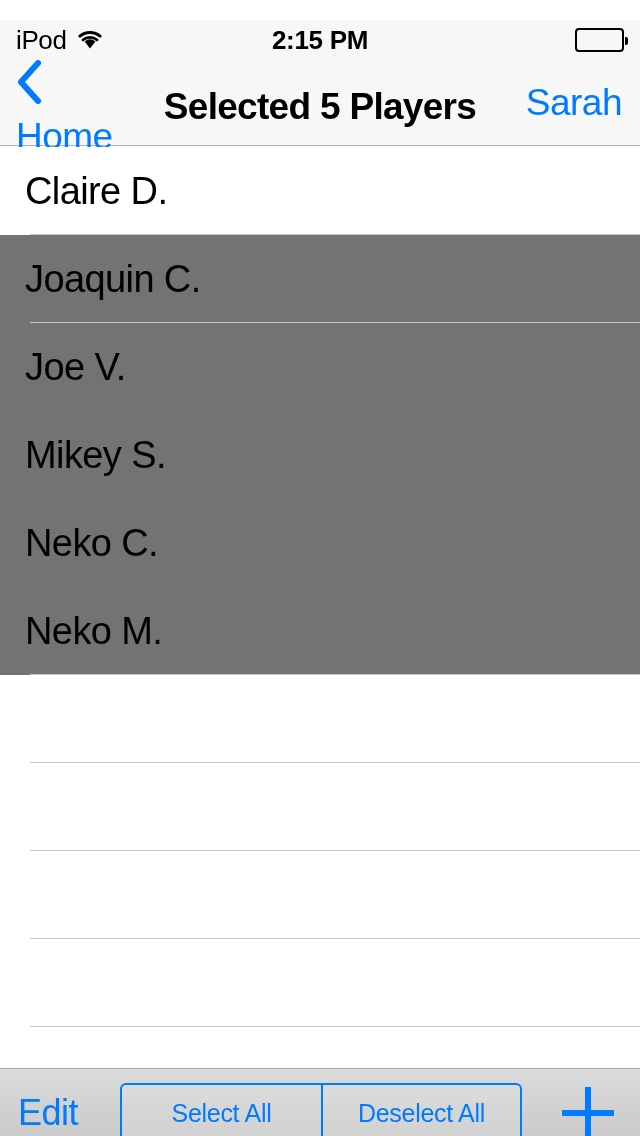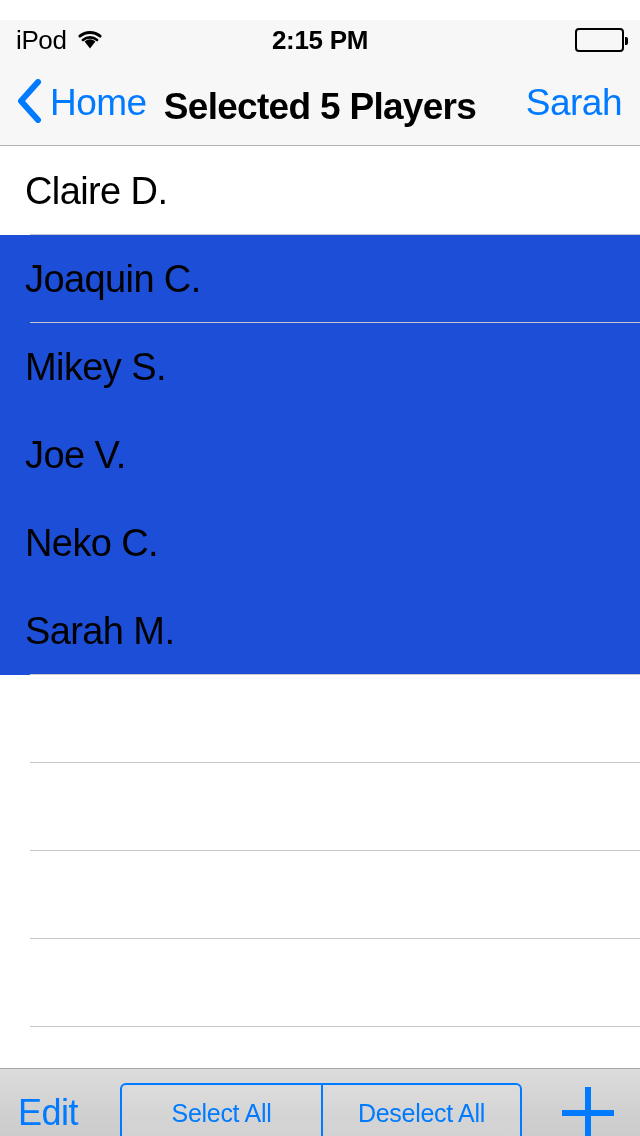--- a/index.html
+++ b/index.html
@@ -99,23 +99,24 @@
     background: #f7f7f7;
     border-bottom: 1px solid #b2b2b2;
     box-sizing: border-box;
   }
   .nav-back {
     position: absolute;
     left: 16px;
     top: 0;
     height: 85px;
     display: flex;
-    align-items: center;
+    align-items: flex-start;
     gap: 8px;
     cursor: pointer;
+    flex-direction: column;
   }
   .back-chevron { display: block; }
   .nav-back-label {
     font-size: 37px;
     color: #007aff;
     letter-spacing: -0.5px;
   }
   .nav-title {
     position: absolute;
     left: 0; right: 0;
@@ -157,21 +158,21 @@
   .cell {
     position: relative;
     height: 88px;
     box-sizing: border-box;
     display: flex;
     align-items: center;
     padding-left: 25px;
     background: #ffffff;
   }
   .cell.selected {
-    background: #1d4ed8;
+    background: #737373;
   }
   .cell .separator {
     position: absolute;
     left: 30px;
     right: 0;
     bottom: 0;
     height: 1px;
     background: #c8c7cc;
   }
   .cell-label {
@@ -295,30 +296,30 @@
   <div class="table-view" id="player-list">
       <div class="cell">
         <span class="cell-label">Claire D.</span>
         <span class="separator"></span>
       </div>
       <div class="cell selected">
         <span class="cell-label">Joaquin C.</span>
         <span class="separator"></span>
       </div>
       <div class="cell selected no-sep">
+        <span class="cell-label">Joe V.</span>
+      </div>
+      <div class="cell selected no-sep">
         <span class="cell-label">Mikey S.</span>
-      </div>
-      <div class="cell selected no-sep">
-        <span class="cell-label">Joe V.</span>
       </div>
       <div class="cell selected no-sep">
         <span class="cell-label">Neko C.</span>
       </div>
       <div class="cell selected">
-        <span class="cell-label">Sarah M.</span>
+        <span class="cell-label">Neko M.</span>
         <span class="separator"></span>
       </div>
       <div class="cell empty">
         <span class="separator"></span>
       </div>
       <div class="cell empty">
         <span class="separator"></span>
       </div>
       <div class="cell empty">
         <span class="separator"></span>

